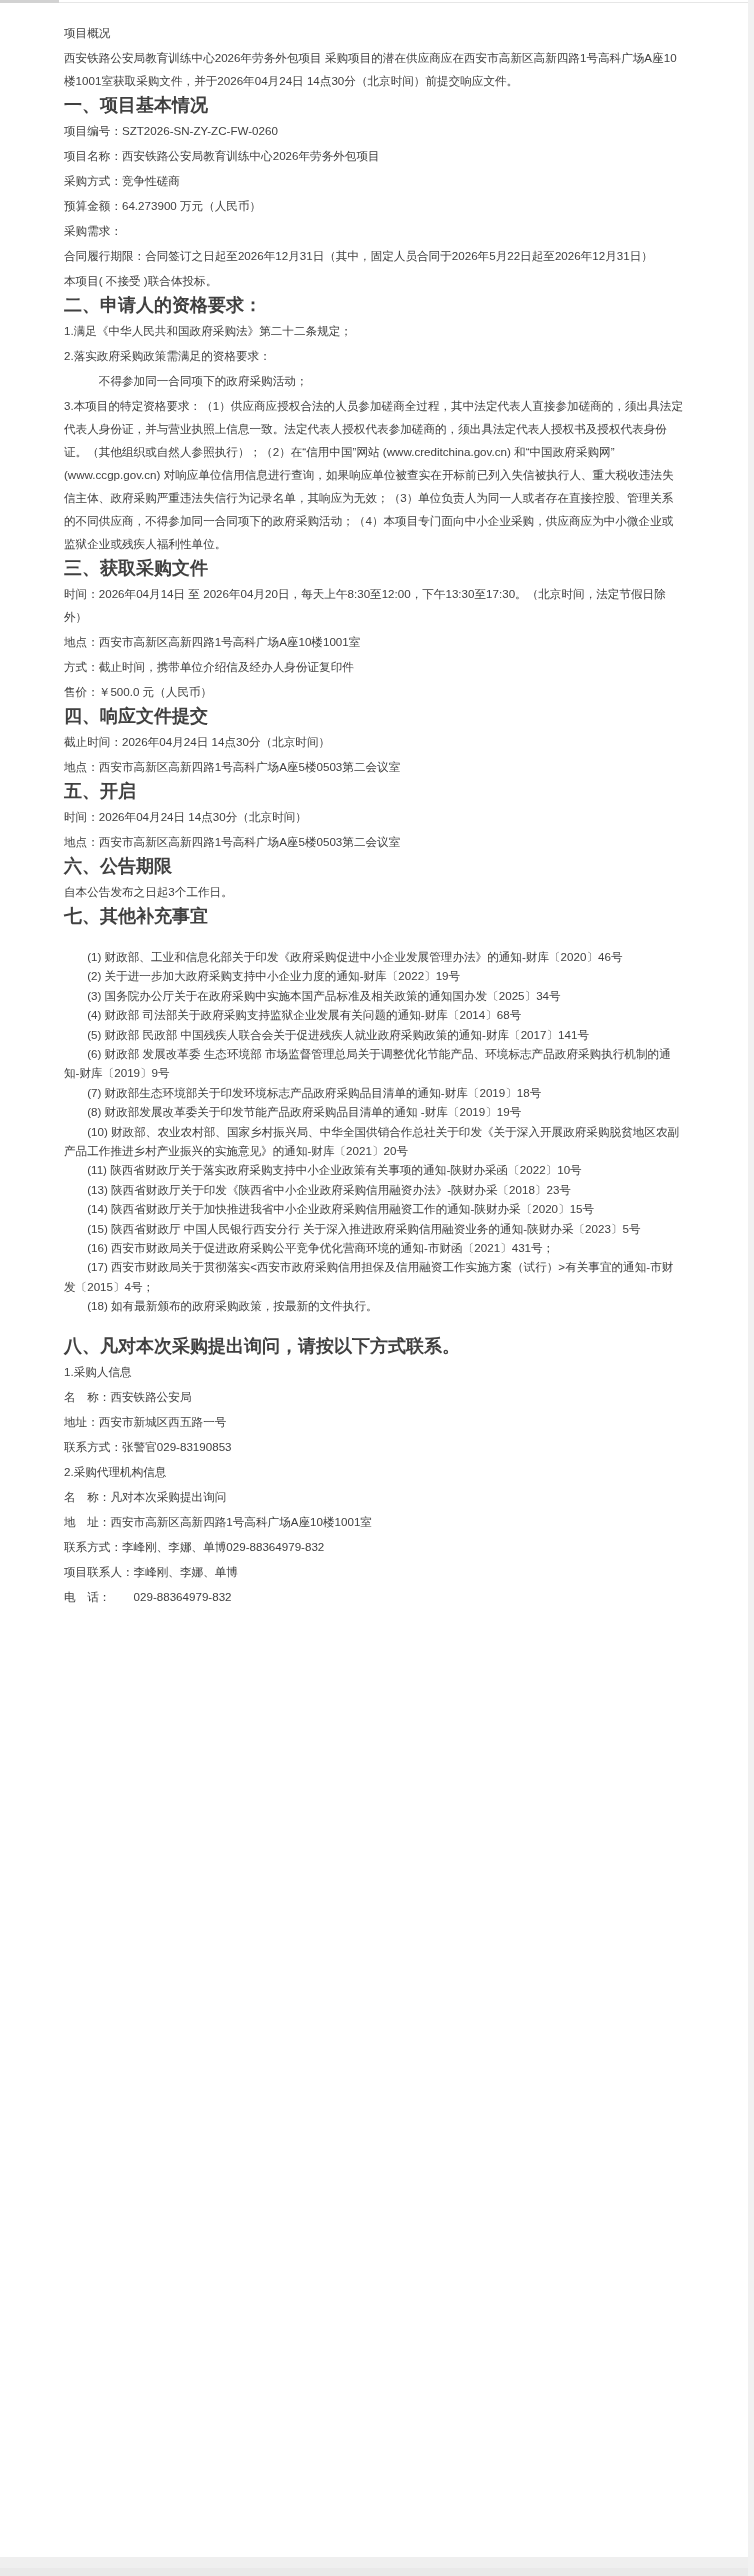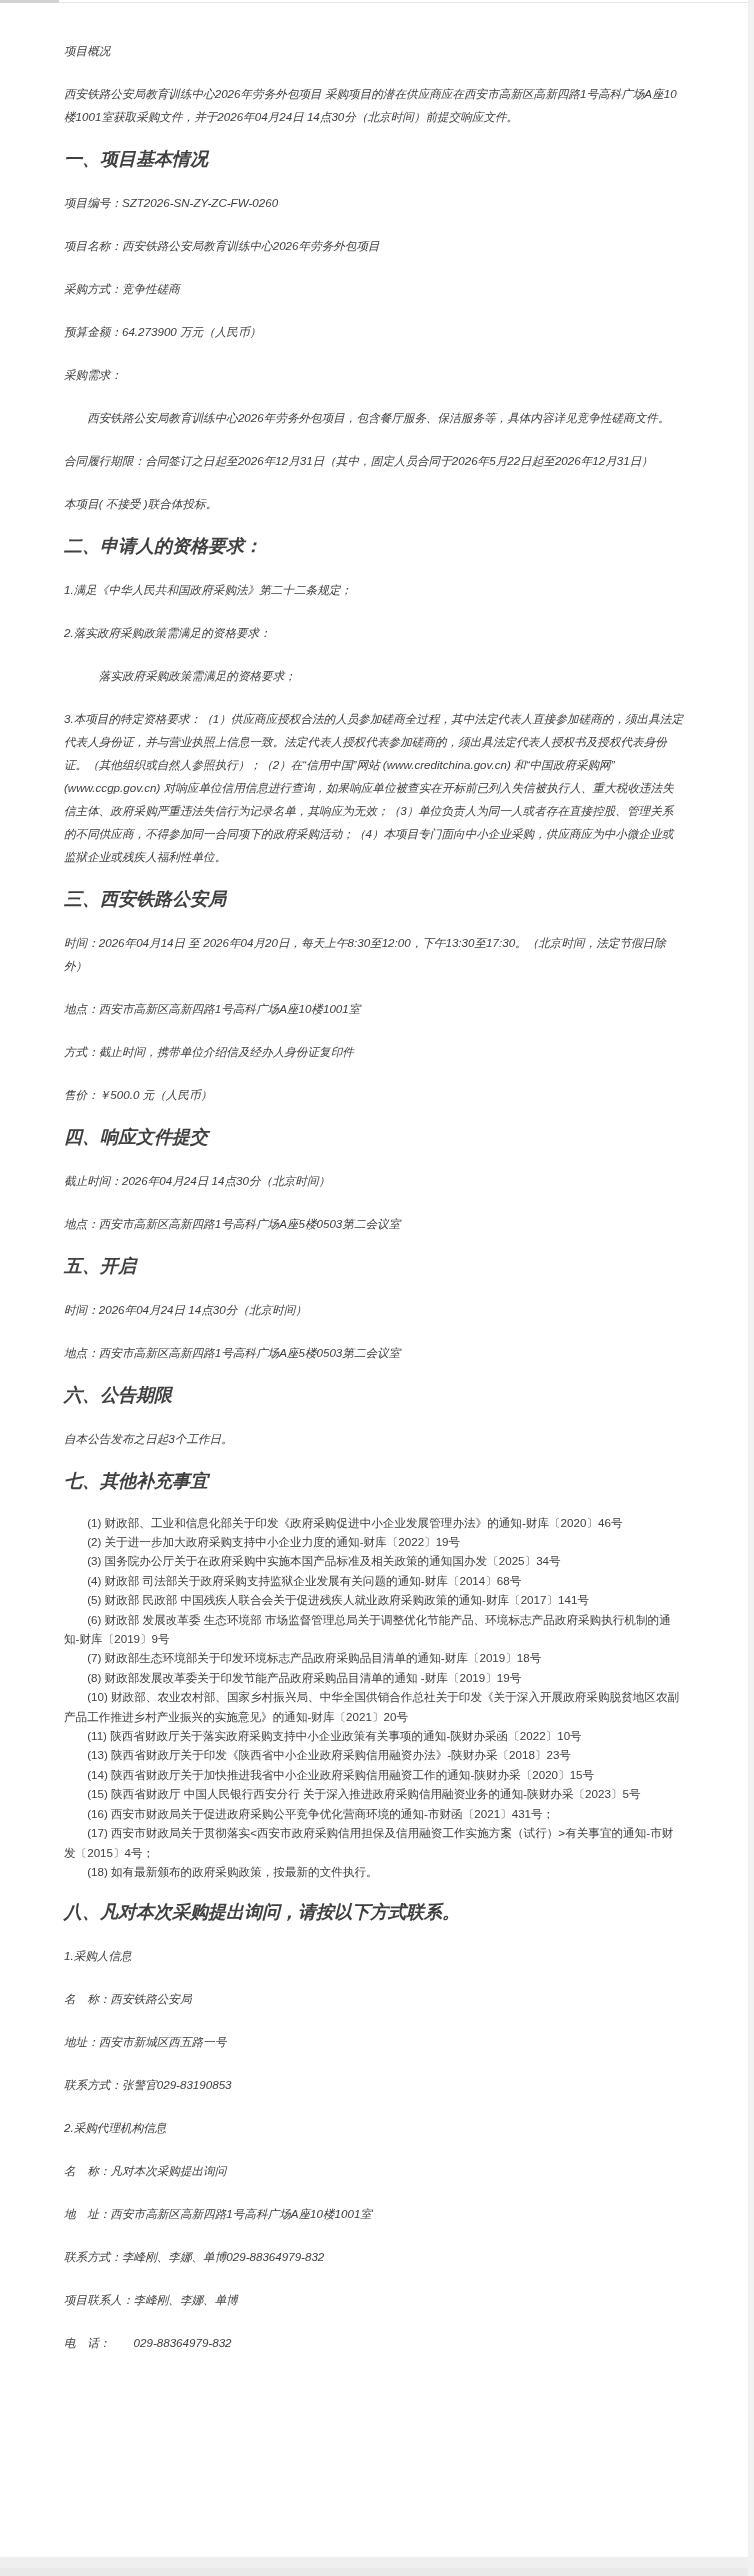--- a/index.html
+++ b/index.html
@@ -11,21 +11,21 @@
     font-family: "Liberation Sans", "DejaVu Sans", sans-serif;
     color: #404040;
   }
   .top-left-seg { position: absolute; top: 0; left: 0; width: 59px; height: 3.1px; background: #d2d2d2; }
   .top-line { position: absolute; top: 2.3px; left: 59px; right: 6.2px; height: 0.8px; background: #e6e6e6; }
   .scrollbar-track { position: absolute; top: 0; right: 0; width: 6.2px; height: 100%; background: #f1f1f1; }
   .footer-band-1 { position: absolute; bottom: 7.8px; left: 0; right: 6.2px; height: 11px; background: #efefef; }
   .footer-band-2 { position: absolute; bottom: 0; left: 0; right: 6.2px; height: 7.8px; background: #e9e9e9; }
 
   .content { padding: 18.6px 70px 0 64px; }
-  .field { margin: 20px 0; line-height: 23px; font-size: 11.6px; font-style: italic; }
+  .field { margin: 2px 0; line-height: 23px; font-size: 11.6px; }
   .hd { font-size: 18px; font-weight: 700; }
   .indent2 { text-indent: 2em; }
   .indent3 { text-indent: 3em; }
   .list { margin: 19.4px 0; font-size: 11.6px; }
   .list .li { line-height: 19.4px; text-indent: 2em; }
 </style>
 </head>
 <body>
 
 <div class="top-left-seg"></div>
@@ -36,31 +36,30 @@
 
   <p class="field">项目概况</p>
   <p class="field">西安铁路公安局教育训练中心2026年劳务外包项目 采购项目的潜在供应商应在西安市高新区高新四路1号高科广场A座10楼1001室获取采购文件，并于2026年04月24日 14点30分（北京时间）前提交响应文件。</p>
 
   <p class="field hd">一、项目基本情况</p>
   <p class="field">项目编号：SZT2026-SN-ZY-ZC-FW-0260</p>
   <p class="field">项目名称：西安铁路公安局教育训练中心2026年劳务外包项目</p>
   <p class="field">采购方式：竞争性磋商</p>
   <p class="field">预算金额：64.273900 万元（人民币）</p>
   <p class="field">采购需求：</p>
-  <p class="field indent2">西安铁路公安局教育训练中心2026年劳务外包项目，包含餐厅服务、保洁服务等，具体内容详见竞争性磋商文件。</p>
   <p class="field">合同履行期限：合同签订之日起至2026年12月31日（其中，固定人员合同于2026年5月22日起至2026年12月31日）</p>
   <p class="field">本项目( 不接受 )联合体投标。</p>
 
   <p class="field hd">二、申请人的资格要求：</p>
   <p class="field">1.满足《中华人民共和国政府采购法》第二十二条规定；</p>
   <p class="field">2.落实政府采购政策需满足的资格要求：</p>
-  <p class="field indent3">落实政府采购政策需满足的资格要求；</p>
+  <p class="field indent3">不得参加同一合同项下的政府采购活动；</p>
   <p class="field">3.本项目的特定资格要求：（1）供应商应授权合法的人员参加磋商全过程，其中法定代表人直接参加磋商的，须出具法定代表人身份证，并与营业执照上信息一致。法定代表人授权代表参加磋商的，须出具法定代表人授权书及授权代表身份证。（其他组织或自然人参照执行）；（2）在“信用中国”网站 (www.creditchina.gov.cn) 和“中国政府采购网” (www.ccgp.gov.cn) 对响应单位信用信息进行查询，如果响应单位被查实在开标前已列入失信被执行人、重大税收违法失信主体、政府采购严重违法失信行为记录名单，其响应为无效；（3）单位负责人为同一人或者存在直接控股、管理关系的不同供应商，不得参加同一合同项下的政府采购活动；（4）本项目专门面向中小企业采购，供应商应为中小微企业或监狱企业或残疾人福利性单位。</p>
 
-  <p class="field hd">三、西安铁路公安局</p>
+  <p class="field hd">三、获取采购文件</p>
   <p class="field">时间：2026年04月14日 至 2026年04月20日，每天上午8:30至12:00，下午13:30至17:30。（北京时间，法定节假日除外）</p>
   <p class="field">地点：西安市高新区高新四路1号高科广场A座10楼1001室</p>
   <p class="field">方式：截止时间，携带单位介绍信及经办人身份证复印件</p>
   <p class="field">售价：￥500.0 元（人民币）</p>
 
   <p class="field hd">四、响应文件提交</p>
   <p class="field">截止时间：2026年04月24日 14点30分（北京时间）</p>
   <p class="field">地点：西安市高新区高新四路1号高科广场A座5楼0503第二会议室</p>
 
   <p class="field hd">五、开启</p>

